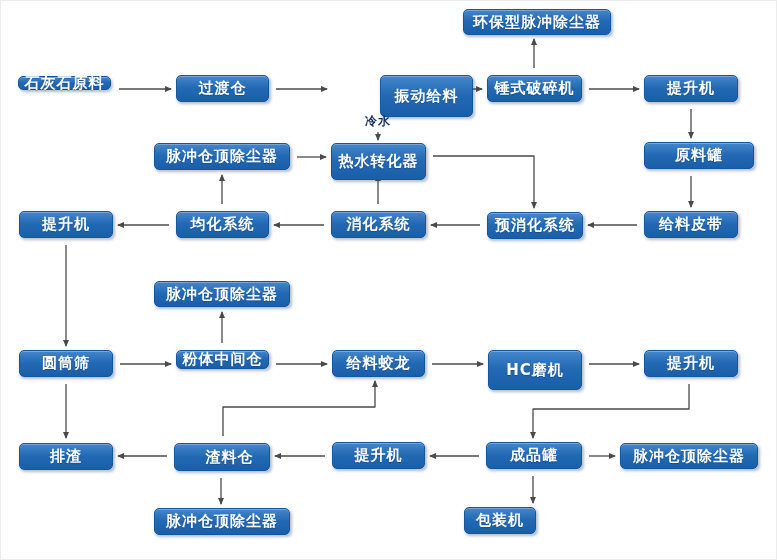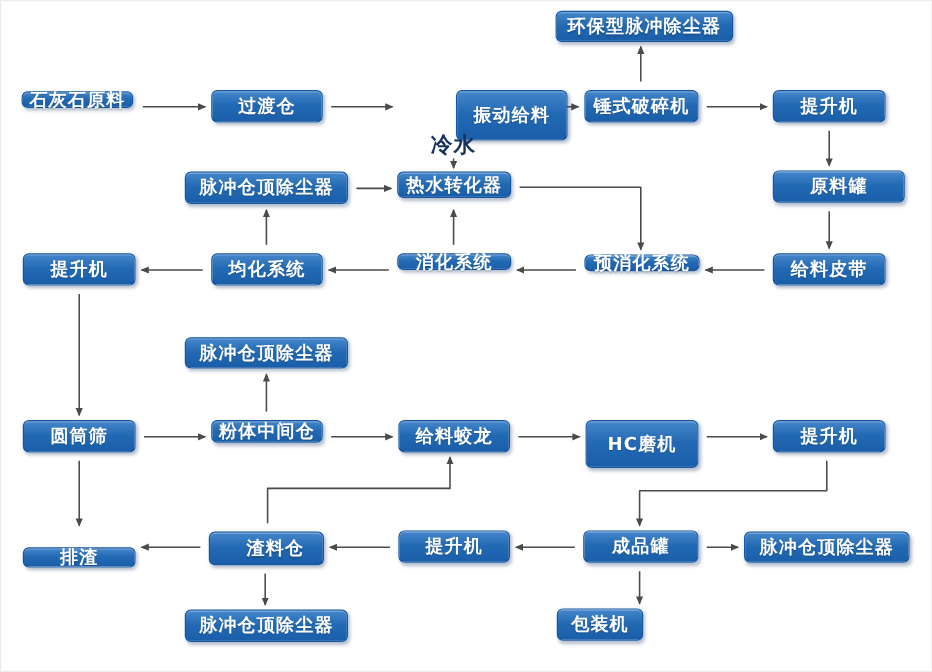--- a/index.html
+++ b/index.html
@@ -32,21 +32,21 @@
     font-size: 15px;
     font-weight: bold;
     letter-spacing: 1px;
     white-space: nowrap;
     box-shadow: 1.5px 2px 3px rgba(40,70,110,0.35), inset 0 1px 0 rgba(255,255,255,0.28);
     text-shadow: 0 1px 1px rgba(0,0,0,0.2);
   }
   .float-label {
     position: absolute;
     transform: translate(-50%, -50%);
-    font-size: 18px;
+    font-size: 12px;
     font-weight: bold;
     letter-spacing: 1px;
     color: var(--cold-label, #16305e);
     white-space: nowrap;
   }
 </style>
 </head>
 <body>
 
 <div id="canvas">
@@ -91,34 +91,34 @@
       </svg>
     </div>
   <div id="nodes-layer">
       <div class="node" style="left: 17px; top: 75px; width: 93px; height: 14px;">石灰石原料</div>
       <div class="node" style="left: 175px; top: 74px; width: 93px; height: 27px;">过渡仓</div>
       <div class="node" style="left: 339px; top: 74px; width: 93px; height: 42px; margin-left: 40px;">振动给料</div>
       <div class="node" style="left: 486px; top: 74px; width: 95px; height: 27px;">锤式破碎机</div>
       <div class="node" style="left: 643px; top: 74px; width: 94px; height: 27px;">提升机</div>
       <div class="node" style="left: 462px; top: 8px; width: 148px; height: 26px;">环保型脉冲除尘器</div>
       <div class="node" style="left: 153px; top: 142px; width: 136px; height: 27px;">脉冲仓顶除尘器</div>
-      <div class="node" style="left: 330px; top: 142px; width: 95px; height: 22px;">热水转化器</div>
+      <div class="node" style="left: 330px; top: 142px; width: 95px; height: 37px;">热水转化器</div>
       <div class="node" style="left: 643px; top: 141px; width: 110px; height: 27px;">原料罐</div>
       <div class="node" style="left: 18px; top: 210px; width: 94px; height: 27px;">提升机</div>
       <div class="node" style="left: 175px; top: 210px; width: 93px; height: 27px;">均化系统</div>
-      <div class="node" style="left: 330px; top: 210px; width: 95px; height: 14px;">消化系统</div>
-      <div class="node" style="left: 486px; top: 211px; width: 96px; height: 14px;">预消化系统</div>
+      <div class="node" style="left: 330px; top: 210px; width: 95px; height: 27px;">消化系统</div>
+      <div class="node" style="left: 486px; top: 211px; width: 96px; height: 27px;">预消化系统</div>
       <div class="node" style="left: 643px; top: 210px; width: 94px; height: 27px;">给料皮带</div>
       <div class="node" style="left: 153px; top: 280px; width: 136px; height: 26px;">脉冲仓顶除尘器</div>
       <div class="node" style="left: 18px; top: 349px; width: 94px; height: 27px;">圆筒筛</div>
       <div class="node" style="left: 175px; top: 349px; width: 93px; height: 19px;">粉体中间仓</div>
       <div class="node" style="left: 331px; top: 349px; width: 93px; height: 27px;">给料蛟龙</div>
       <div class="node" style="left: 487px; top: 349px; width: 94px; height: 40px;">HC磨机</div>
       <div class="node" style="left: 643px; top: 349px; width: 94px; height: 27px;">提升机</div>
-      <div class="node" style="left: 18px; top: 455px; width: 94px; height: 17px;">排渣</div>
+      <div class="node" style="left: 18px; top: 442px; width: 94px; height: 27px;">排渣</div>
       <div class="node" style="left: 173px; top: 442px; width: 96px; height: 28px; padding-left: 15px;">渣料仓</div>
       <div class="node" style="left: 331px; top: 441px; width: 93px; height: 27px;">提升机</div>
       <div class="node" style="left: 485px; top: 441px; width: 96px; height: 27px;">成品罐</div>
       <div class="node" style="left: 619px; top: 442px; width: 138px; height: 26px;">脉冲仓顶除尘器</div>
       <div class="node" style="left: 153px; top: 507px; width: 136px; height: 27px;">脉冲仓顶除尘器</div>
       <div class="node" style="left: 463px; top: 506px; width: 72px; height: 27px;">包装机</div>
     </div>
   <div class="float-label" id="cold-label" style="left: 377px; top: 120px;">冷水</div>
 </div>
 

